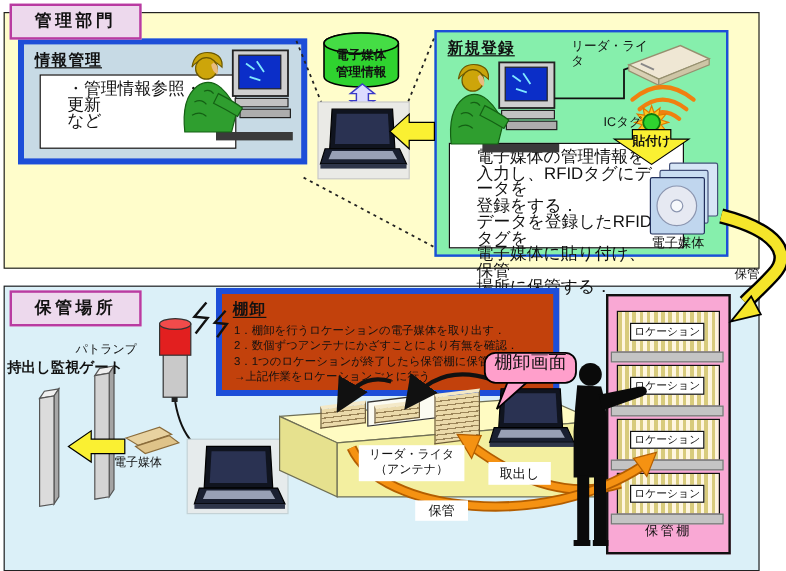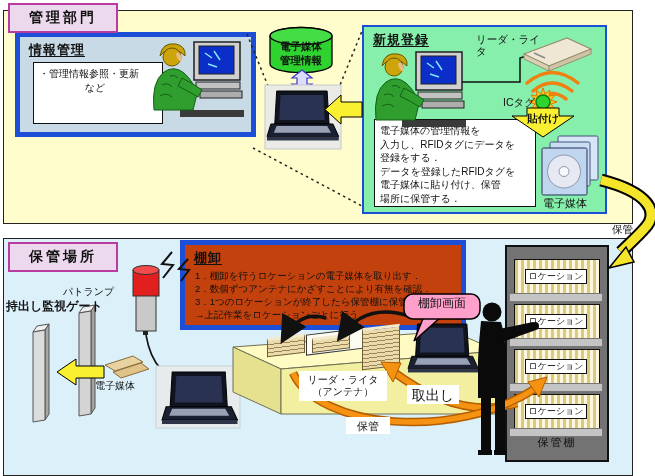--- a/index.html
+++ b/index.html
@@ -6,32 +6,32 @@
   .canvas{position:relative;width:655px;height:476px;background:#fff;overflow:hidden;
           font-family:"Liberation Sans","DejaVu Sans",sans-serif;color:#111;}
   .section{position:absolute;border:1.5px solid #222;z-index:0;}
   .sec-title{position:absolute;background:#EDD9ED;border:2px solid #B93BA1;z-index:3;
              display:flex;align-items:center;justify-content:center;
              font-size:14px;font-weight:bold;letter-spacing:3px;}
   .box{position:absolute;border:5px solid #1d4ed8;z-index:2;}
   .box-title{position:absolute;left:9px;top:4px;font-size:13px;font-weight:bold;
              text-decoration:underline;text-underline-offset:2px;letter-spacing:1px;}
   .box-title.sm{font-size:12px;}
-  .note-box{position:absolute;background:#fff;border:1px solid #111;font-size:10px;
-            line-height:13.5px;padding:4px 5px;}
-  .note-box .tr{text-align:center;padding-right:6px;}
+  .note-box{position:absolute;background:#fff;border:1px solid #111;font-size:14px;
+            line-height:13.5px;padding:4px 22px;}
+  .note-box .tr{text-align:left;padding-right:6px;}
   .pre{white-space:pre-line;}
   .steps{position:absolute;left:10px;top:24px;right:6px;font-size:9.5px;line-height:13px;}
   .det-note{position:absolute;left:8px;top:22px;font-size:9.5px;line-height:12px;}
   .overlay{position:absolute;left:0;top:0;z-index:4;pointer-events:none;}
   .overlay.top{z-index:6;}
   .lbl{position:absolute;z-index:7;font-size:10.5px;line-height:12px;}
   .lbl.c{text-align:center;}
   .lbl.white{background:#fff;display:flex;align-items:center;justify-content:center;}
-  .shelf{position:absolute;background:#737373;border:2px solid #111;z-index:1;}
+  .shelf{position:absolute;background:#f9a8d4;border:2px solid #111;z-index:1;}
   .shelf-cell{position:absolute;left:7px;width:84px;height:33px;border:1px solid #111;
       background:repeating-linear-gradient(90deg,#D8CB7C 0 3px,#FFF6E0 3px 6px);}
   .loc-label{position:absolute;left:10px;top:9px;width:60px;height:13px;background:#fff;
       border:1px solid #111;font-size:9px;display:flex;align-items:center;justify-content:center;}
   .shelf-bar{position:absolute;left:2px;width:92px;height:7px;background:#C4C4C4;border:1px solid #777;}
   .shelf-name{position:absolute;left:0;width:100%;top:188px;text-align:center;font-size:11px;letter-spacing:2px;}
   .stack{position:absolute;z-index:5;transform:skewY(-7deg);
       background:repeating-linear-gradient(180deg,#EBDAAA 0 3px,#9A8458 3px 4px);
       border:1px solid #6E5B38;border-top:3px solid #F4E9C8;}
   .tray{position:absolute;z-index:5;transform:skewY(-7deg);background:#FBFBF2;border:1px solid #333;}
@@ -279,16 +279,16 @@
   <div class="lbl c" style="left:521px;top:112px;width:44px;font-weight:bold">貼付け</div>
   <div class="lbl c" style="left:536px;top:197px;width:58px;font-size:11px">電子媒体</div>
   <div class="lbl" style="left:612px;top:223px;width:40px">保管</div>
 
   <div class="lbl" style="left:63px;top:286px;font-size:10px">パトランプ</div>
   <div class="lbl" style="left:6px;top:300px;font-size:12px;font-weight:bold">持出し監視ゲート</div>
   <div class="lbl" style="left:95px;top:380px;font-size:10px">電子媒体</div>
 
   <div class="lbl white c pre" style="left:299px;top:371px;width:88px;height:30px;font-size:10px">リーダ・ライタ
 （アンテナ）</div>
-  <div class="lbl white c" style="left:407px;top:385px;width:52px;height:19px;font-size:14px">取出し</div>
+  <div class="lbl white c" style="left:407px;top:385px;width:52px;height:19px;font-size:11px">取出し</div>
   <div class="lbl white c" style="left:346px;top:417px;width:44px;height:17px;font-size:11px">保管</div>
-  <div class="lbl c" style="left:404px;top:297px;width:76px;font-size:12px">棚卸画面</div>
+  <div class="lbl c" style="left:404px;top:297px;width:76px;font-size:15px">棚卸画面</div>
 </div>
 
 </body></html>

